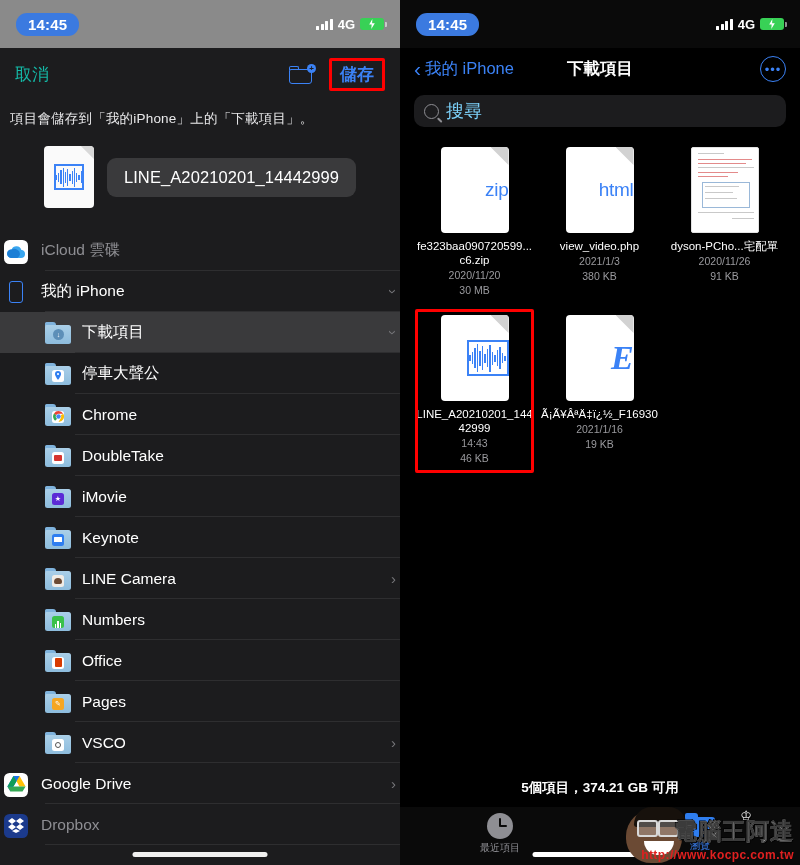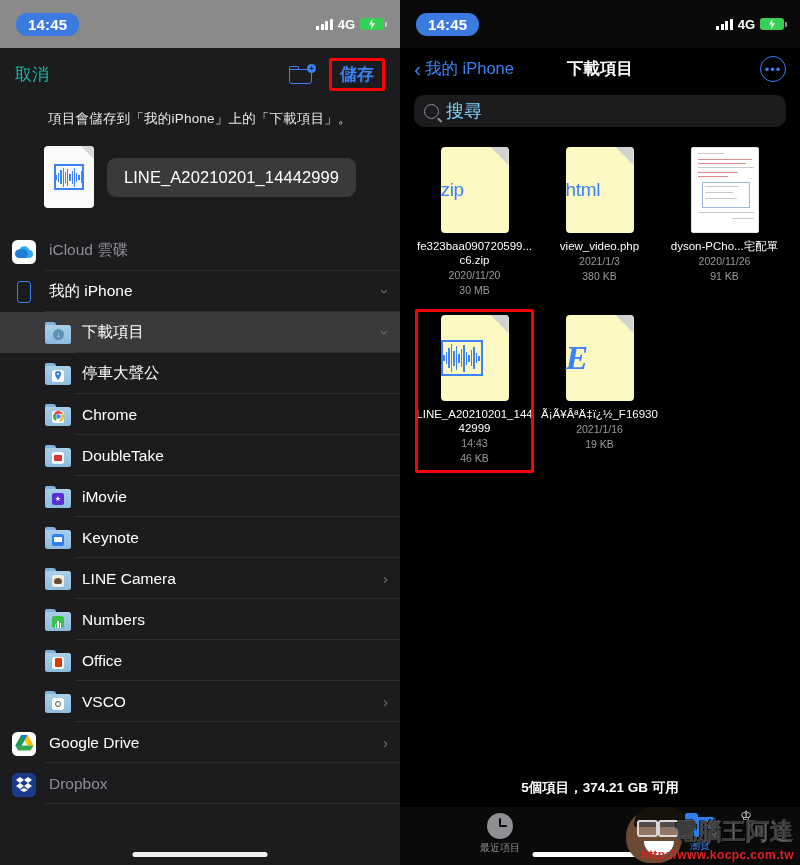--- a/index.html
+++ b/index.html
@@ -33,31 +33,31 @@
   .sheet-top{height:52px;display:flex;align-items:center;justify-content:space-between;padding:0 15px;box-sizing:border-box;background:#1c1c1e;}
   .btn-cancel{color:#14b8a6;font-size:17px;}
   .sheet-top-right{display:flex;align-items:center;gap:14px;}
   .newfolder-icon{width:26px;height:20px;position:relative;}
   .newfolder-icon .fbody{position:absolute;left:0;bottom:0;width:23px;height:15px;border:1.6px solid #3b82f6;border-radius:2px 3px 3px 3px;box-sizing:border-box;}
   .newfolder-icon .ftab{position:absolute;left:0;top:2px;width:10px;height:4px;border:1.6px solid #3b82f6;border-bottom:none;border-radius:2px 2px 0 0;box-sizing:border-box;}
   .newfolder-icon .plus{position:absolute;right:-1px;top:0px;width:9px;height:9px;border-radius:50%;background:#3b82f6;color:#1c1c1e;font-size:8px;line-height:9px;text-align:center;font-weight:bold;}
   .btn-save-wrap{border:3px solid #ff0000;padding:2px 8px;border-radius:2px;}
   .btn-save{color:#3b82f6;font-size:17px;font-weight:600;}
 
-  .sheet-note{text-align:center;color:#e8e8ea;font-size:13.5px;padding:10px 10px 0;letter-spacing:.2px;}
+  .sheet-note{text-align:left;color:#e8e8ea;font-size:13.5px;padding:10px 10px 0;letter-spacing:.2px;}
 
   .namerow{display:flex;align-items:center;justify-content:center;gap:13px;padding:18px 0 20px;}
   .doc-icon{width:50px;height:62px;background:#fafafa;border-radius:4px;position:relative;display:flex;align-items:center;justify-content:center;box-shadow:0 0 0 0 #000;}
   .doc-icon .fold{position:absolute;right:0;top:0;width:13px;height:13px;background:#d8d8d8;clip-path:polygon(0 0,100% 100%,100% 0);border-top-right-radius:4px;}
   .wave{width:30px;height:26px;border:2px solid #3b82f6;box-sizing:border-box;display:flex;align-items:center;justify-content:center;gap:1px;}
   .wave i{display:block;width:1.4px;background:#3b82f6;}
   .name-field{background:#3a3a3c;border-radius:9px;padding:10px 17px;color:#fff;font-size:16.5px;letter-spacing:.1px;}
 
   .loclist{margin-top:2px;}
-  .locrow{display:flex;align-items:center;height:41px;padding:0 12px;box-sizing:border-box;position:relative;color:#fff;font-size:15.5px;}
+  .locrow{display:flex;align-items:center;height:41px;padding:0 4px;box-sizing:border-box;position:relative;color:#fff;font-size:15.5px;}
   .locrow.sub{padding-left:45px;}
   .locrow.selected{background:#3a3a3c;}
   .locrow .sep{position:absolute;left:45px;right:0;bottom:0;height:1px;background:#2e2e30;}
   .locrow.sub .sep{left:75px;}
   .locrow .lbl{flex:1;white-space:nowrap;overflow:hidden;text-overflow:ellipsis;}
   .locrow .lbl.muted{color:#8e8e93;}
   .chev{color:#76767a;font-size:15px;margin-left:8px;}
   .chev.down{transform:rotate(90deg);display:inline-block;}
 
   .ic{width:26px;height:22px;margin-right:11px;flex:0 0 auto;position:relative;}
@@ -79,21 +79,21 @@
   .nav-title{position:absolute;left:0;right:0;text-align:center;color:#fff;font-size:16.5px;font-weight:600;pointer-events:none;}
   .more{margin-left:auto;width:24px;height:24px;border-radius:50%;border:1.4px solid #3b82f6;color:#3b82f6;display:flex;align-items:center;justify-content:center;font-size:13px;letter-spacing:1px;line-height:1;z-index:2;}
   .searchbar{margin:5px 14px 0;background:#1c1c1e;border-radius:10px;height:32px;display:flex;align-items:center;gap:7px;padding:0 10px;box-sizing:border-box;}
   .s-icon{width:13px;height:13px;border:1.5px solid #8e8e93;border-radius:50%;position:relative;flex:0 0 auto;}
   .s-icon:after{content:"";position:absolute;right:-4px;bottom:-2.5px;width:5.5px;height:1.5px;background:#8e8e93;transform:rotate(45deg);border-radius:1px;}
   .s-ph{color:#7dd3fc;font-size:18px;}
 
   .grid{display:flex;flex-wrap:wrap;padding:14px 12px 0;gap:0;}
   .cell{width:125px;display:flex;flex-direction:column;align-items:center;padding:6px 4px 12px;box-sizing:border-box;position:relative;}
   .cell.sel:before{content:"";position:absolute;left:3px;top:0;right:3px;bottom:4px;border:3px solid #ff0000;border-radius:2px;}
-  .fdoc{width:68px;height:86px;background:#fef9c3;border-radius:4px;position:relative;display:flex;align-items:center;justify-content:flex-start;margin-bottom:6px;}
+  .fdoc{width:68px;height:86px;background:#ffffff;border-radius:4px;position:relative;display:flex;align-items:center;justify-content:flex-end;margin-bottom:6px;}
   .fdoc .fold{position:absolute;right:0;top:0;width:18px;height:18px;background:#d2d2d2;clip-path:polygon(0 0,100% 100%,100% 0);border-top-right-radius:4px;}
   .ext{color:#3b82f6;font-size:19px;font-weight:400;letter-spacing:-.3px;}
   .ext.serif{font-family:"Liberation Serif","DejaVu Serif",serif;font-size:34px;font-weight:bold;font-style:italic;}
   .wave2{width:42px;height:36px;border:2px solid #3b82f6;box-sizing:border-box;display:flex;align-items:center;justify-content:center;gap:1px;}
   .wave2 i{display:block;width:1.5px;background:#3b82f6;}
   .thumb{width:68px;height:86px;background:#fff;border-radius:2px;position:relative;overflow:hidden;margin-bottom:6px;border:1px solid #e2e2e2;box-sizing:border-box;}
   .thumb .ln{position:absolute;height:1.4px;background:#c9c9c9;}
   .thumb .lnr{position:absolute;height:1.4px;background:#e38a8a;}
   .thumb .box{position:absolute;border:1px solid #9ab8d8;}
   .fname{color:#fff;font-size:11.5px;line-height:14px;text-align:center;word-break:break-all;max-width:118px;}
@@ -342,20 +342,31 @@
                 <span class="bd"></span>
               <span class="badge" style="background:#fff;">
                   <span style="width:7px;height:9px;background:#d83b01;border-radius:1px;display:block;"></span>
                 </span>
             </span>
           </span>
           <span class="lbl">Office</span>
           <span class="sep"></span>
         </div>
 
+        <div class="locrow sub">
+          <span class="ic">
+            <span class="folder">
+                <span class="tab"></span>
+                <span class="bd"></span>
+              <span class="badge" style="background:#f5a623;">✎</span>
+            </span>
+          </span>
+          <span class="lbl">Pages</span>
+          <span class="sep"></span>
+        </div>
 
         <div class="locrow sub">
           <span class="ic">
             <span class="folder">
                 <span class="tab"></span>
                 <span class="bd"></span>
               <span class="badge" style="background:#fff;">
                   <span style="width:6px;height:6px;border:1.5px solid #555;border-radius:50%;display:block;box-sizing:border-box;"></span>
                 </span>
             </span>

